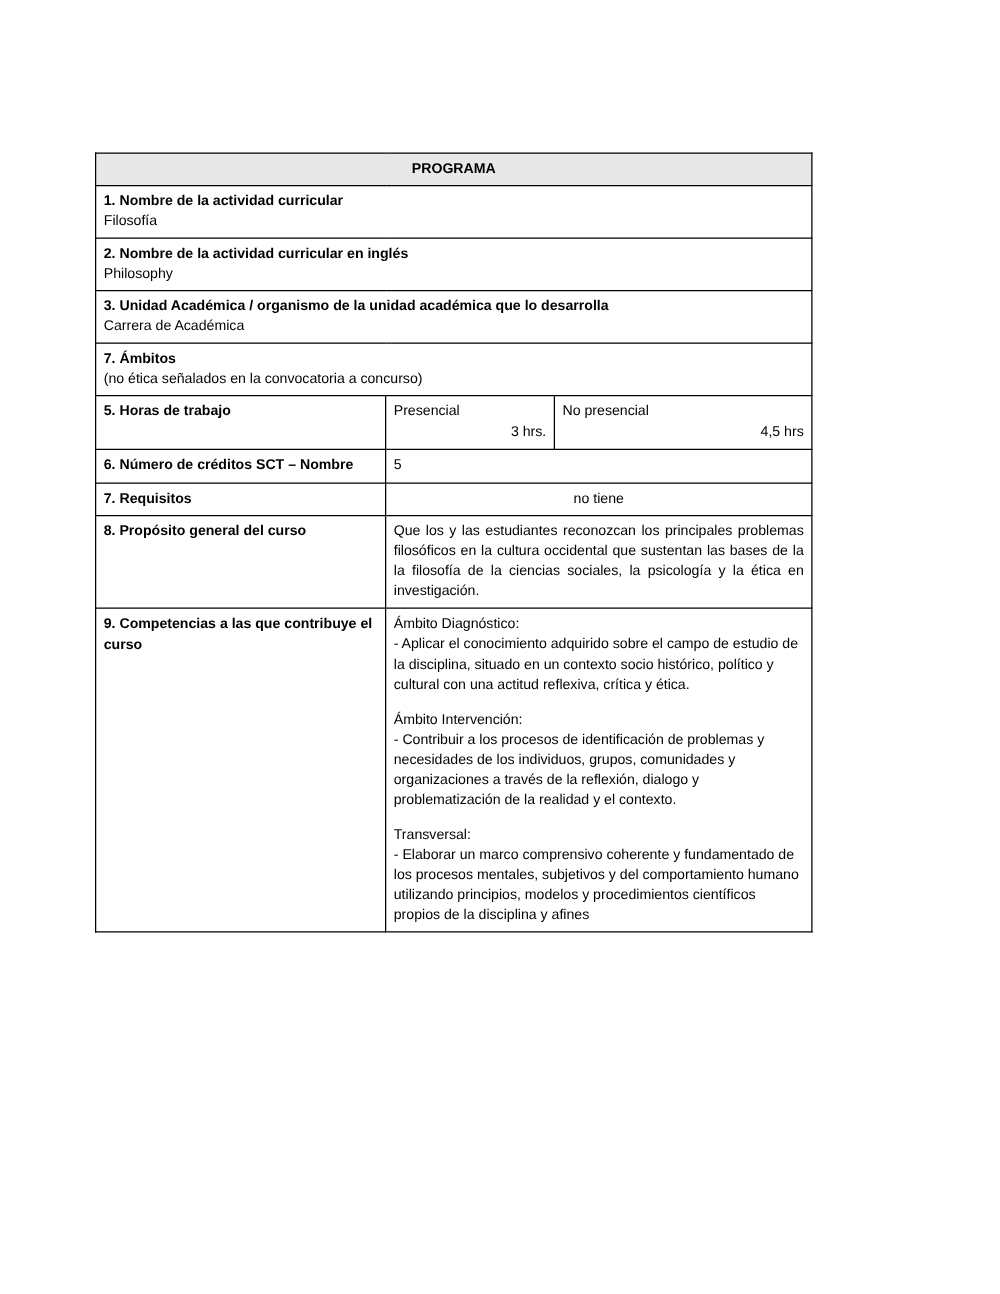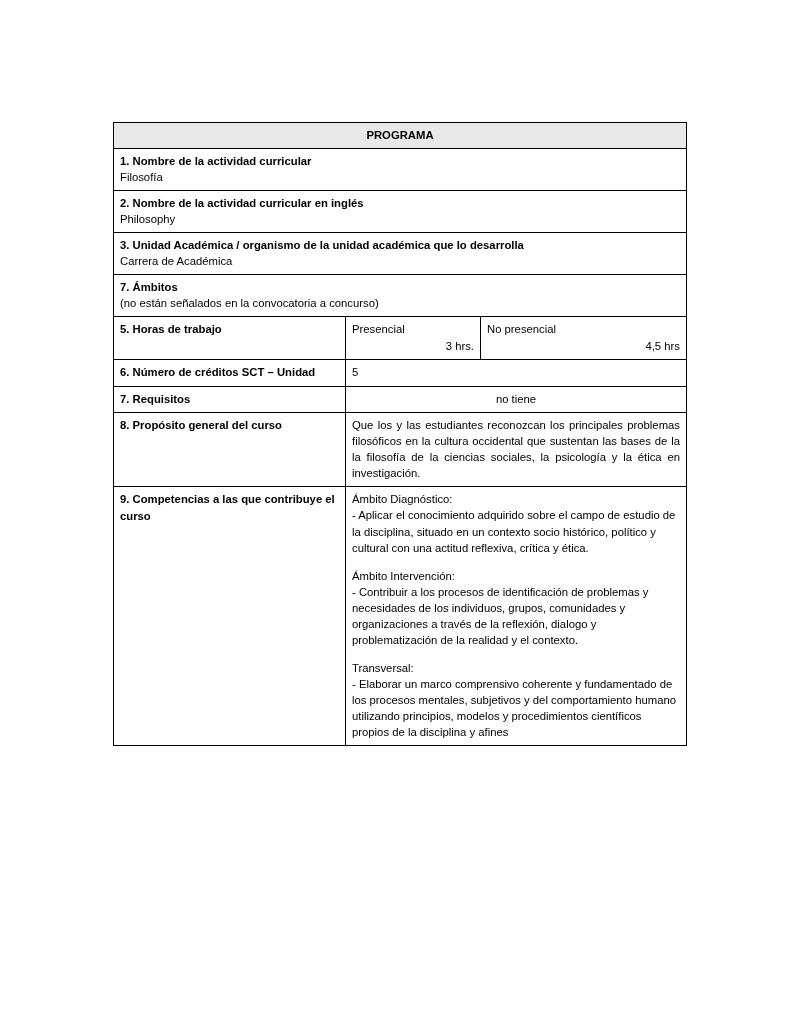--- a/index.html
+++ b/index.html
@@ -11,21 +11,21 @@
     width: 800px;
     height: 1035px;
     font-family: "Liberation Sans", sans-serif;
     color: #000000;
   }
   .page {
     position: relative;
     width: 800px;
     height: 1035px;
     box-sizing: border-box;
-    padding: 122px 114px 0 113px;
+    padding: 122px 114px 0 76px;
   }
   table.program {
     width: 573px;
     border-collapse: collapse;
     table-layout: fixed;
     font-size: 11.3px;
     line-height: 1.42;
   }
   table.program td {
     border: 1px solid #000000;
@@ -112,42 +112,42 @@
       <tr>
         <td colspan="3">
           <span class="label">3. Unidad Académica / organismo de la unidad académica que lo desarrolla</span>
           <span class="value">Carrera de Académica</span>
         </td>
       </tr>
 
       <tr>
         <td colspan="3">
           <span class="label">7. Ámbitos</span>
-          <span class="value">(no están señalados en la convocatoria a concurso)</span>
+          <span class="value">(no ética señalados en la convocatoria a concurso)</span>
         </td>
       </tr>
 
       <tr class="rowtall-5">
         <td class="col-left">
           <span class="label">5. Horas de trabajo</span>
         </td>
         <td class="hours-sub">
           <span>Presencial</span>
           <span class="hours-val">3 hrs.</span>
         </td>
         <td>
           <span>No presencial</span>
           <span class="hours-val">4,5 hrs</span>
         </td>
       </tr>
 
       <tr class="rowtall-6">
         <td class="col-left">
           <span class="label-2line">6. Número de créditos SCT –</span>
-          <span class="label-2line">Unidad</span>
+          <span class="label-2line">Nombre</span>
         </td>
         <td colspan="2">5</td>
       </tr>
 
       <tr class="rowtall-7">
         <td class="col-left">
           <span class="label">7. Requisitos</span>
         </td>
         <td colspan="2" class="center-text">no tiene</td>
       </tr>

